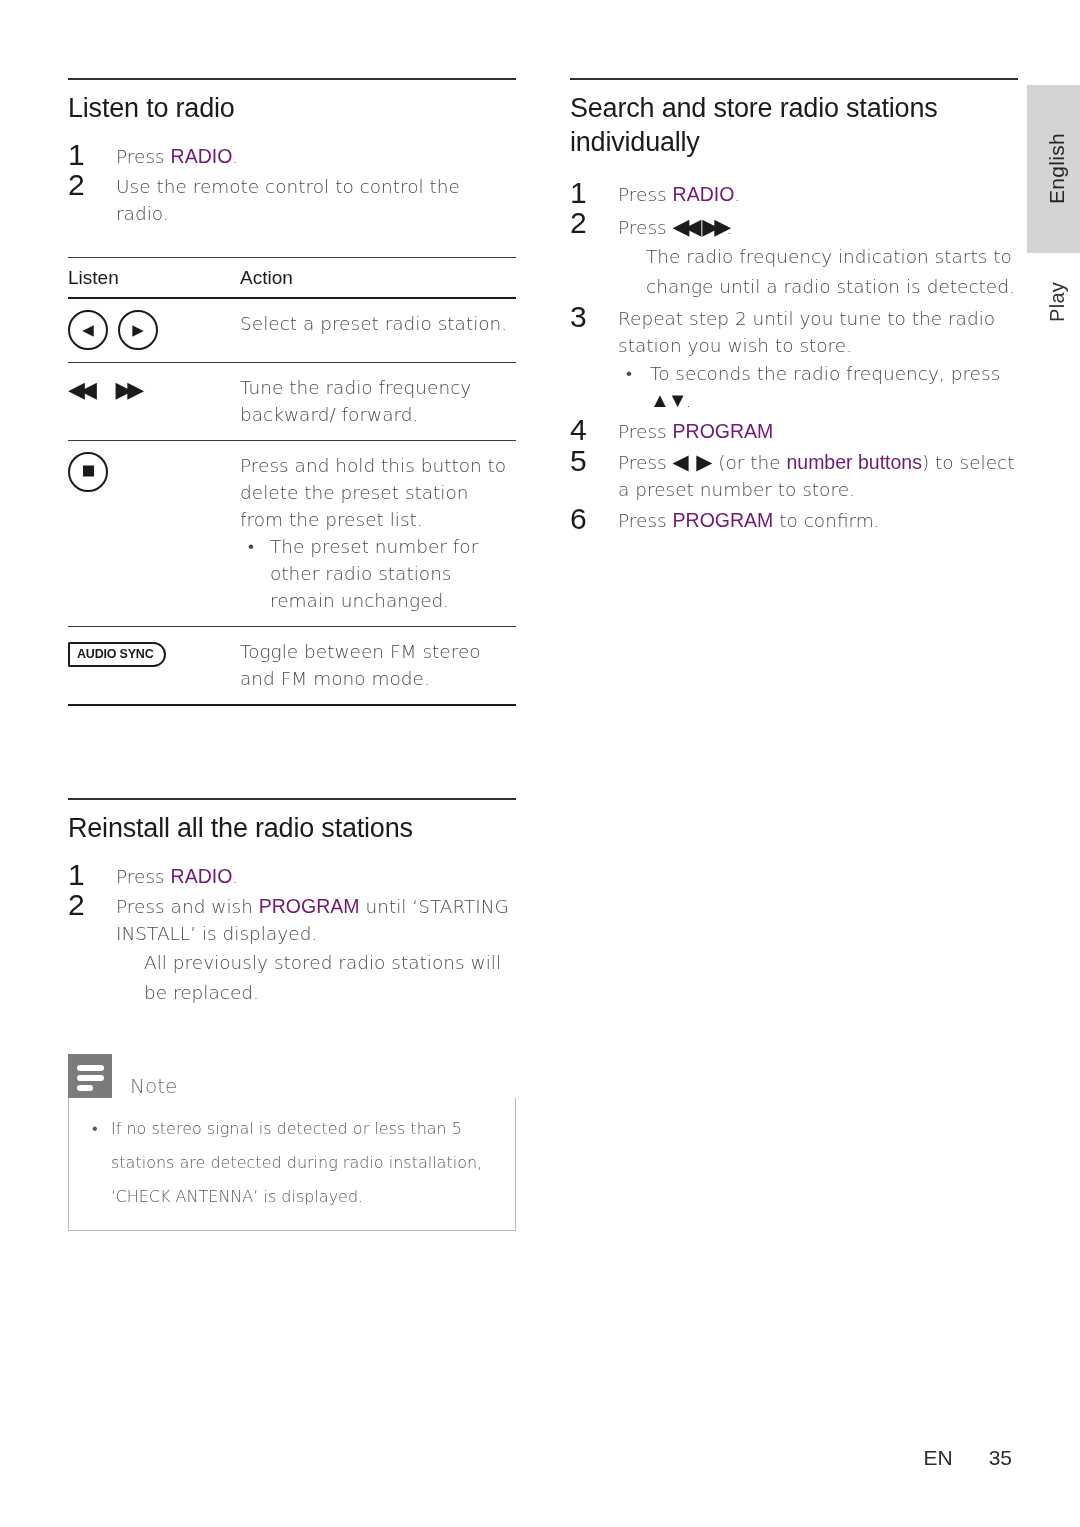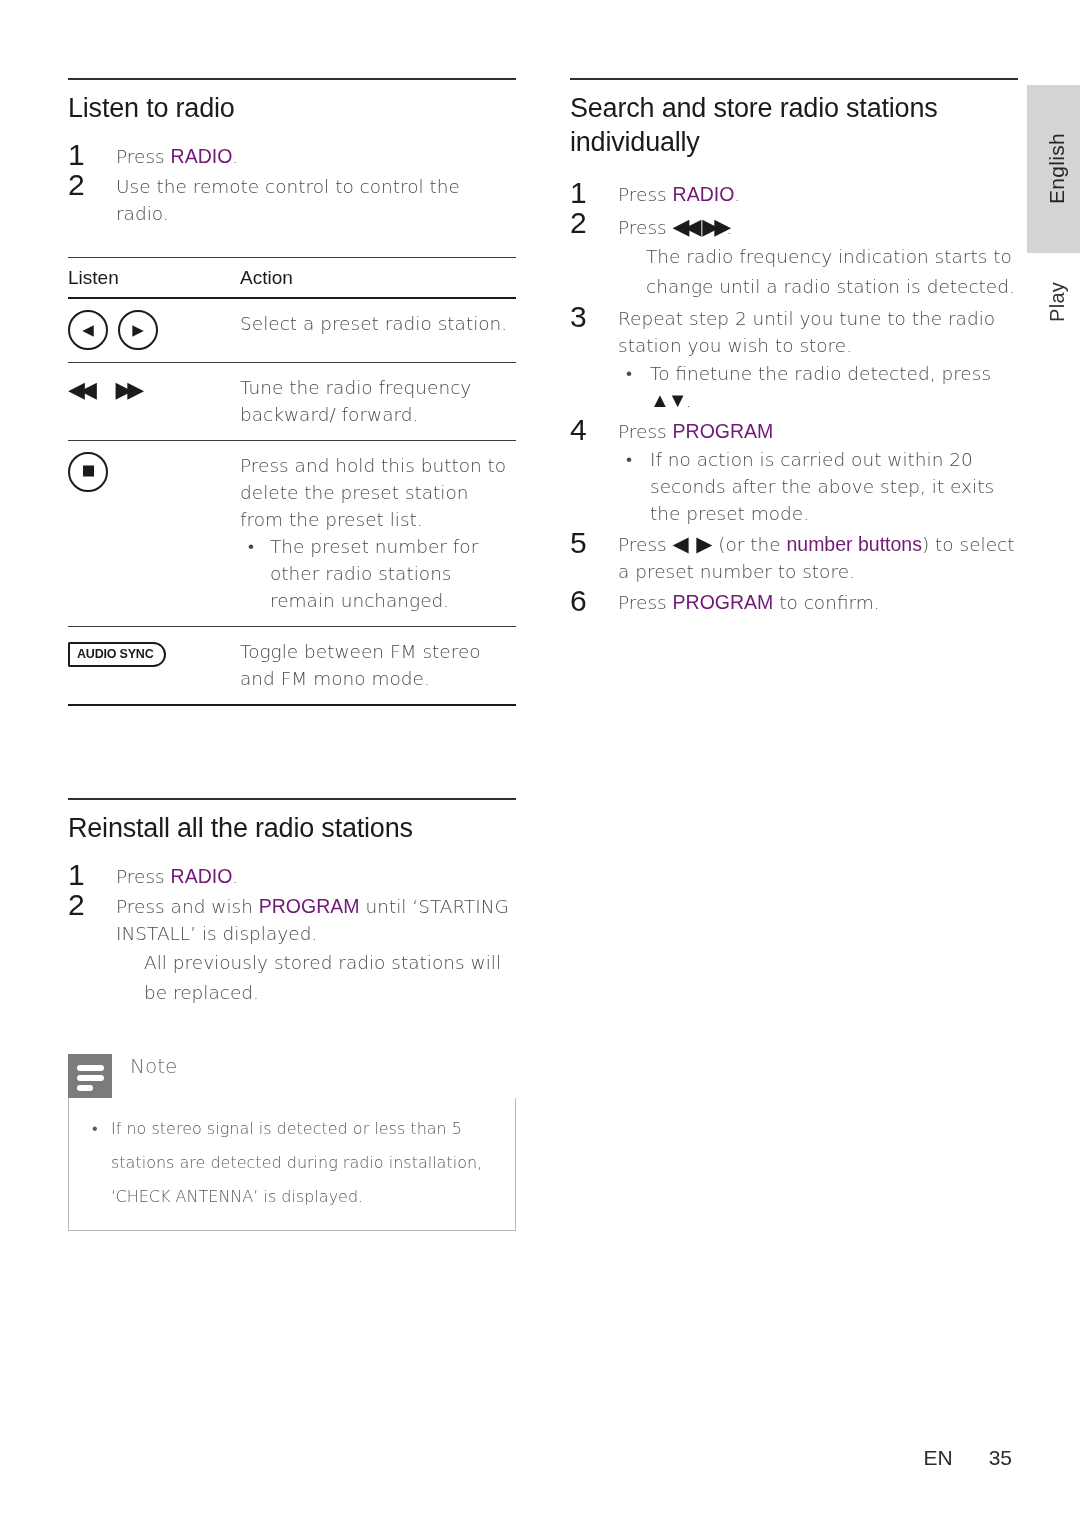--- a/index.html
+++ b/index.html
@@ -212,21 +212,21 @@
     letter-spacing: -5px;
     display: inline-block;
     padding-top: 2px;
   }
   .arrow-gap { letter-spacing: normal; }
 
   
   .note-wrap { margin-top: 46px; position: relative; }
   .note-head {
     display: flex;
-    align-items: flex-start;
+    align-items: flex-end;
     height: 44px;
   }
   .note-icon {
     width: 44px; height: 44px;
     background: #7b7b7b;
     position: relative;
     flex: 0 0 auto;
   }
   .note-icon i {
     position: absolute;
@@ -433,27 +433,26 @@
 
       <li>
         <span class="step-num">2</span>
         <span class="step-body"><span>Press </span><span class="arrow-pair">◀◀</span><span class="arrow-gap">&nbsp;</span><span class="arrow-pair">▶▶</span><span>.</span></span>
         <div class="sub-note">The radio frequency indication starts to change until a radio station is detected.</div>
       </li>
 
       <li>
         <span class="step-num">3</span>
         <span class="step-body">Repeat step 2 until you tune to the radio station you wish to store.</span>
-        <div class="sub-bullet"><span>To finetune the radio detected, press </span><span class="g-ud">▲▼</span><span>.</span></div>
+        <div class="sub-bullet"><span>To seconds the radio frequency, press </span><span class="g-ud">▲▼</span><span>.</span></div>
       </li>
 
       <li style="margin-top:4px;">
         <span class="step-num">4</span>
         <span class="step-body"><span>Press </span><b>PROGRAM</b></span>
-        <div class="sub-bullet">If no action is carried out within 20 seconds after the above step, it exits the preset mode.</div>
       </li>
 
       <li style="margin-top:4px;">
         <span class="step-num">5</span>
         <span class="step-body"><span>Press </span><span class="g-prev">◀</span><span>  </span><span class="g-next">▶</span><span> (or the </span><b>number buttons</b><span>) to select a preset number to store.</span></span>
       </li>
 
       <li style="margin-top:4px;">
         <span class="step-num">6</span>
         <span class="step-body"><span>Press </span><b>PROGRAM</b><span> to confirm.</span></span>

